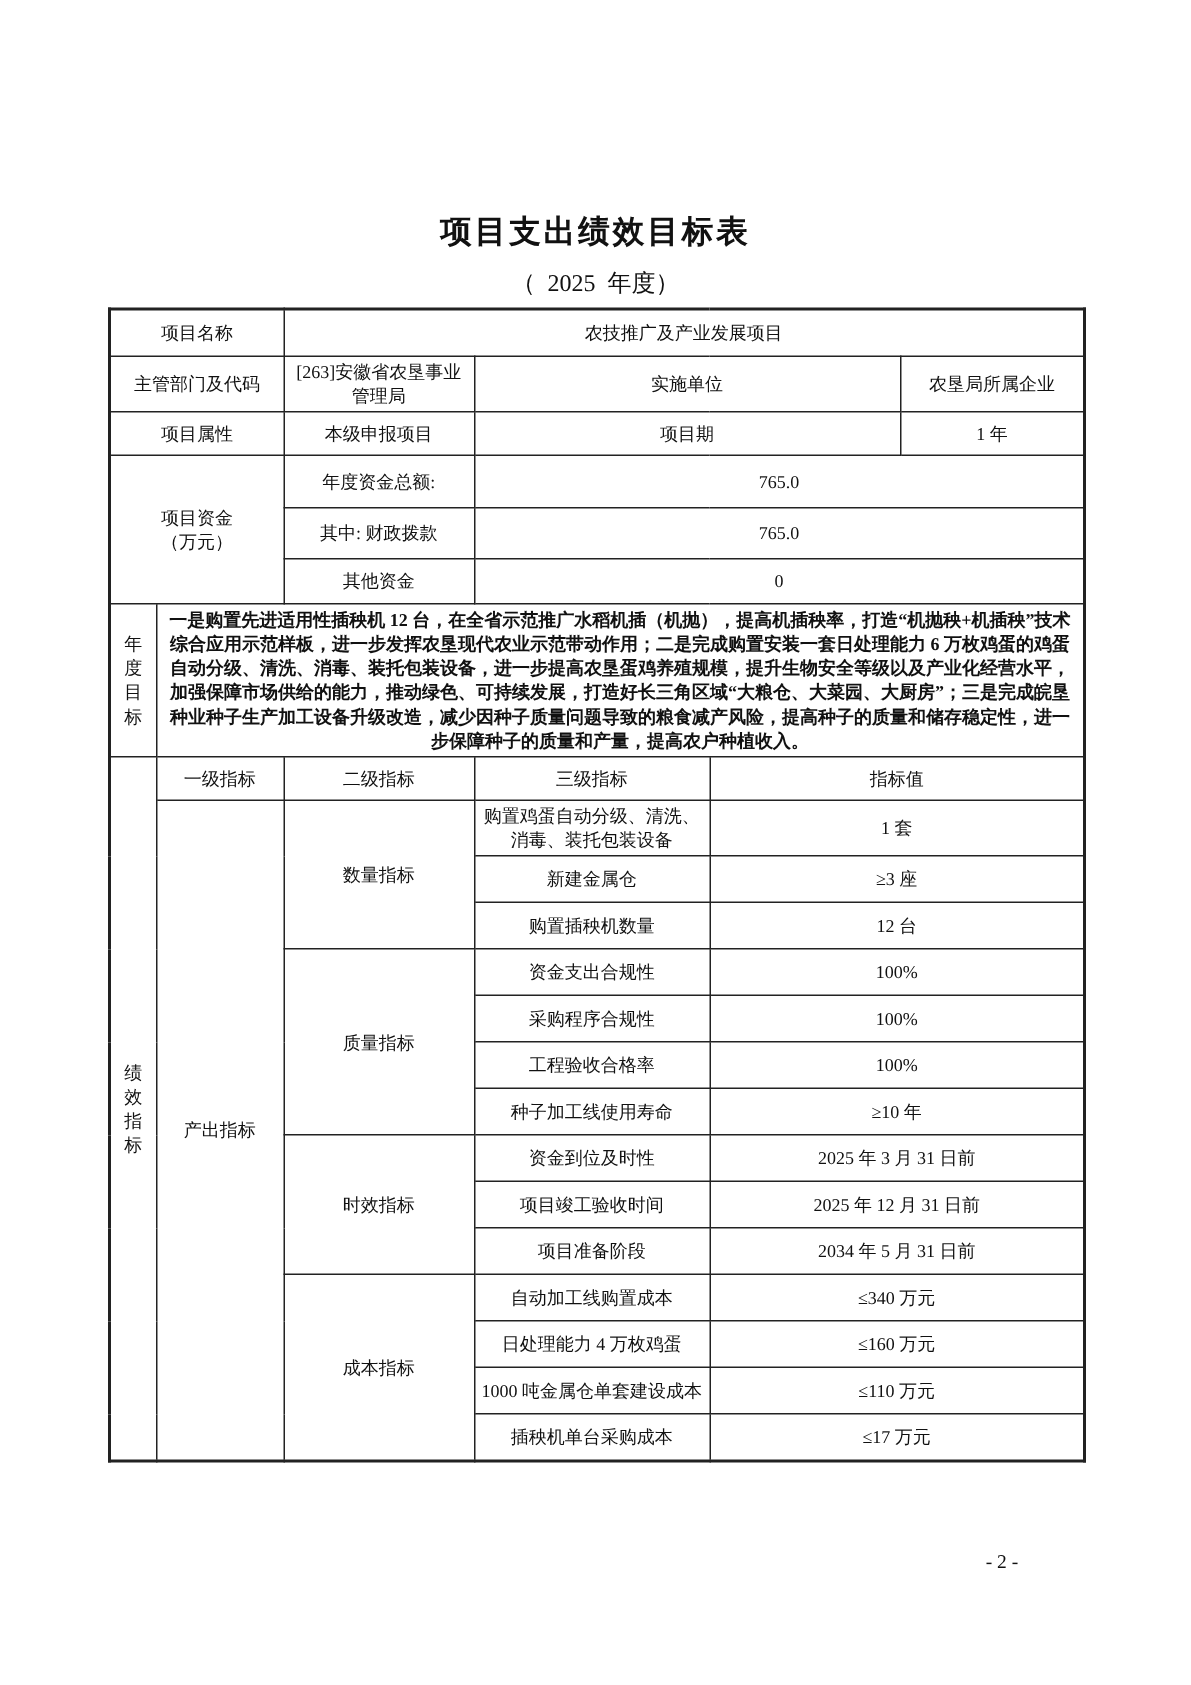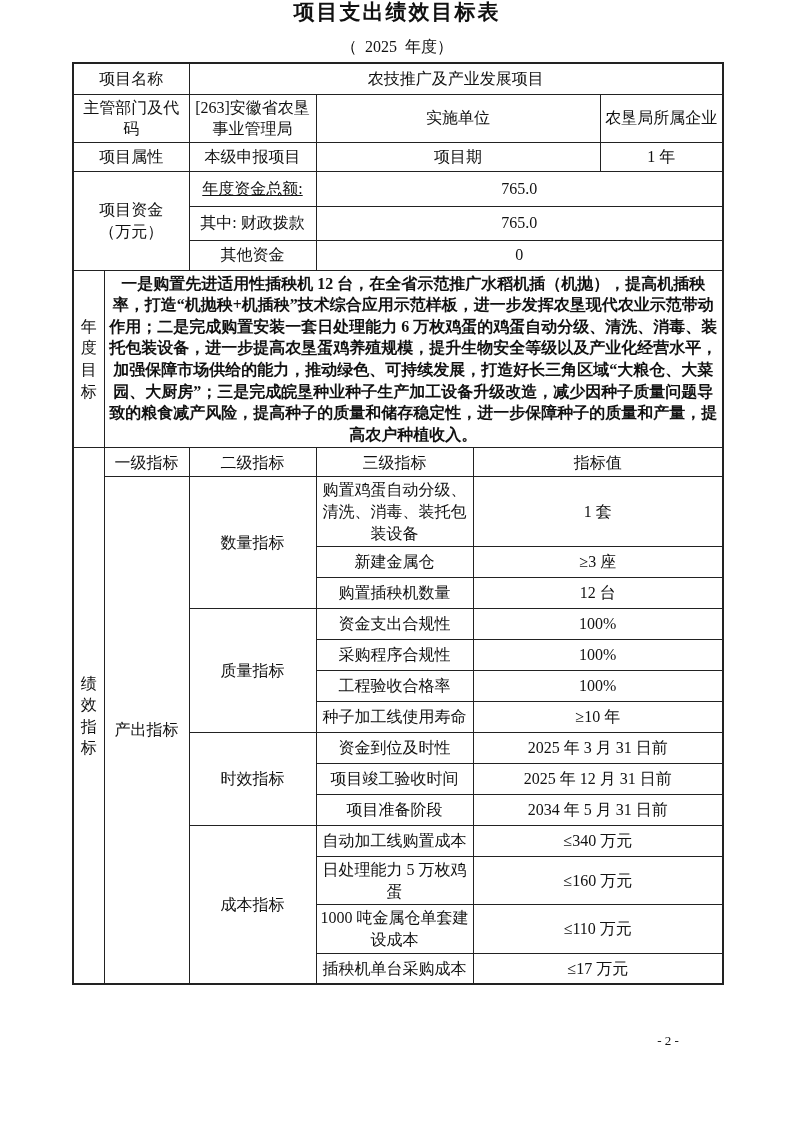--- a/index.html
+++ b/index.html
@@ -2,20 +2,21 @@
 <html><head>
 <meta charset="utf-8">
 <style>
   html,body{margin:0;padding:0;background:#ffffff;}
   .page{
     position:relative;
     width:794px;height:1123px;
     background:#ffffff;
     color:#111;
     box-sizing:border-box;
+    padding-top:143px;
     font-family:"Liberation Serif","DejaVu Serif",serif;
     overflow:hidden;
   }
   .doc-title{
     margin:0;
     text-align:center;
     font-family:"Liberation Sans","DejaVu Sans",sans-serif;
     font-weight:700;
     font-size:21px;
     line-height:24px;
@@ -32,38 +33,38 @@
     width:650px;
     margin:7px 0 0 72px;
     border-collapse:collapse;
     table-layout:fixed;
     border:2px solid #222;
   }
   table.main td{
     border:1px solid #222;
     text-align:center;
     vertical-align:middle;
-    font-size:16px;
+    font-size:12px;
     line-height:1.35;
     padding:2px 4px;
     word-break:break-word;
   }
   
   tr.r-name{height:31px;}
   tr.r-dept{height:37px;margin-top:36px;}
   tr.r-attr{height:29px;}
   tr.r-fund1{height:35px;}
   tr.r-fund2{height:34px;}
   tr.r-fund3{height:30px;}
   tr.r-goal{height:101px;}
   tr.r-hdr{height:29px;}
   tr.ind-row{height:31px;}
 
   td.funds-label{white-space:pre-line;}
-  td.fund-left{text-align:left;padding-left:7px;text-decoration:underline;}
+  td.fund-left{text-align:left;padding-left:7px;}
   td.fund-right{text-align:right;padding-right:6px;}
   td.goal-label{
     padding:0 2px;
     word-break:break-all;
     line-height:1.7;
   }
   td.goal-text{
     text-align:justify;
     padding:3px 5px 3px 6px;
     font-size:12px;
@@ -187,21 +188,21 @@
         <tr class="ind-row">
           <td>项目准备阶段</td>
           <td colspan="2">2034 年 5 月 31 日前</td>
         </tr>
         <tr class="ind-row">
           <td rowspan="4">成本指标</td>
           <td>自动加工线购置成本</td>
           <td colspan="2">≤340 万元</td>
         </tr>
         <tr class="ind-row">
-          <td>日处理能力 5 万枚鸡蛋</td>
+          <td>日处理能力 4 万枚鸡蛋</td>
           <td colspan="2">≤160 万元</td>
         </tr>
         <tr class="ind-row">
           <td>1000 吨金属仓单套建设成本</td>
           <td colspan="2">≤110 万元</td>
         </tr>
         <tr class="ind-row">
           <td>插秧机单台采购成本</td>
           <td colspan="2">≤17 万元</td>
         </tr>

